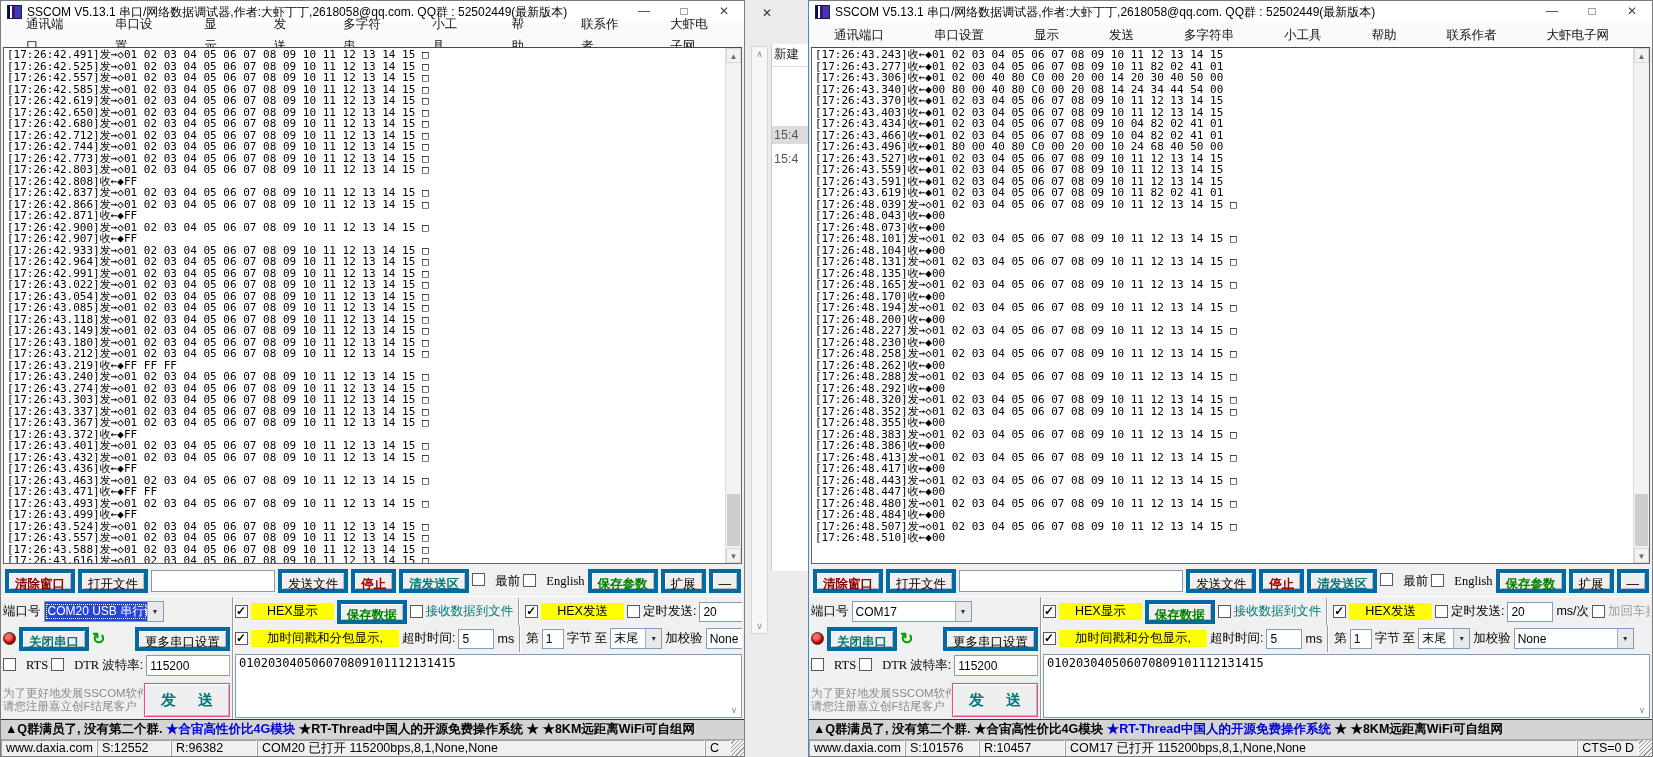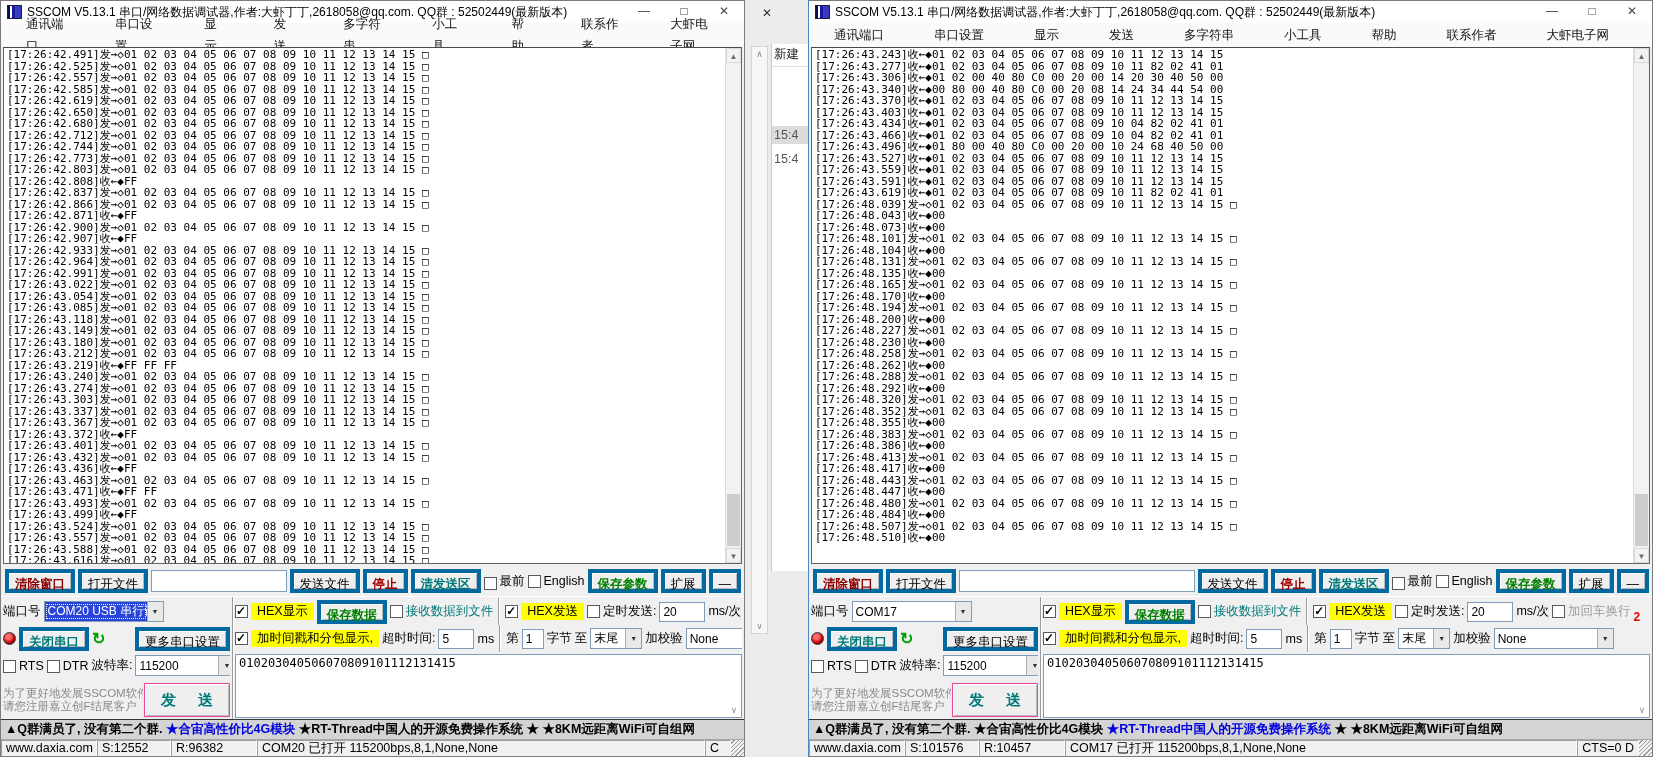--- a/index.html
+++ b/index.html
@@ -37,24 +37,24 @@
   .toolbar { height:30px; display:flex; align-items:center; gap:3px; padding:2px 3px 2px 4px; flex:none; white-space:nowrap; overflow:hidden; }
   .btn { display:inline-block; flex:none; height:24px; line-height:22px; padding:0 6px; text-align:center; font-size:12.5px;
     background:#efefef; border:4px solid #0369a1; box-shadow:inset 1px 1px 0 #ffffff, inset -1px -1px 0 #b9b9b9; cursor:default; }
   .t-maroon { color:#8b0000; font-weight:bold; }
   .t-red    { color:#a40000; font-weight:bold; }
   .t-teal   { color:#007878; font-weight:bold; }
   .t-green  { color:#008000; font-weight:bold; }
   .t-gray   { color:#9c9c9c; }
   .inp { height:22px; background:#fff; border:1px solid #7f9db9; font-size:12px; padding:0 3px; }
   .filepath { flex:1 1 120px; min-width:60px; }
-  .cbl { display:inline-flex; align-items:flex-end; gap:3px; font-size:12.5px; flex:none; }
+  .cbl { display:inline-flex; align-items:flex-start; gap:10px; font-size:12.5px; flex:none;font-family:Liberation Serif, serif; }
   .cb { width:13px; height:13px; background:#fff; border:1px solid #5a5a5a; display:inline-block; position:relative; flex:none; }
   .cb.on::after { content:"✓"; position:absolute; left:0; top:-2px; font-size:12px; font-weight:bold; color:#000; }
-  .hl { background:#ffff00; padding:0 6px; font-size:12.5px; }
+  .hl { background:#ffff00; padding:0 16px; font-size:12.5px; }
 
   
   .settings { height:123px; display:flex; flex:none; border-top:1px solid #ffffff; }
   .scol-left { width:232px; flex:none; border-right:1px solid #9a9a9a; box-shadow:1px 0 0 #ffffff; padding:1px 2px; }
   .scol-right { flex:1; padding:1px 2px; overflow:hidden; }
   .srow { display:flex; align-items:center; gap:3px; white-space:nowrap; overflow:hidden; }
   .scol-left .srow { height:27px; }
   .scol-right .srow { height:27px; }
   .lbl { font-size:12.5px; flex:none; }
   .combo { display:inline-flex; align-items:center; height:21px; background:#fff; border:1px solid #7f9db9; font-size:12px; flex:none; }

